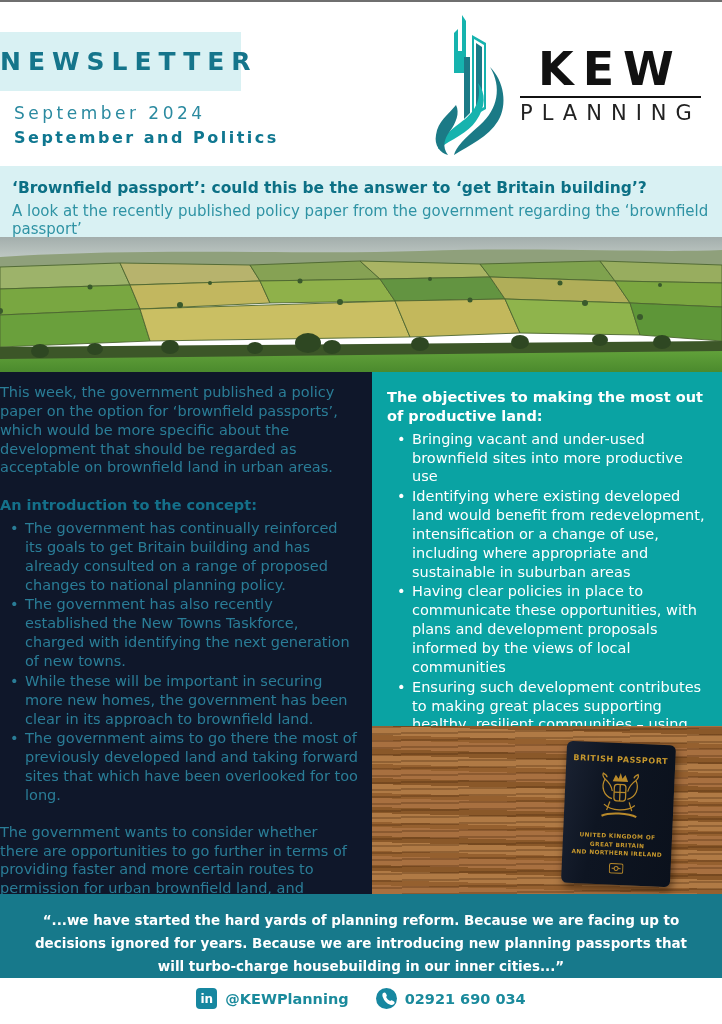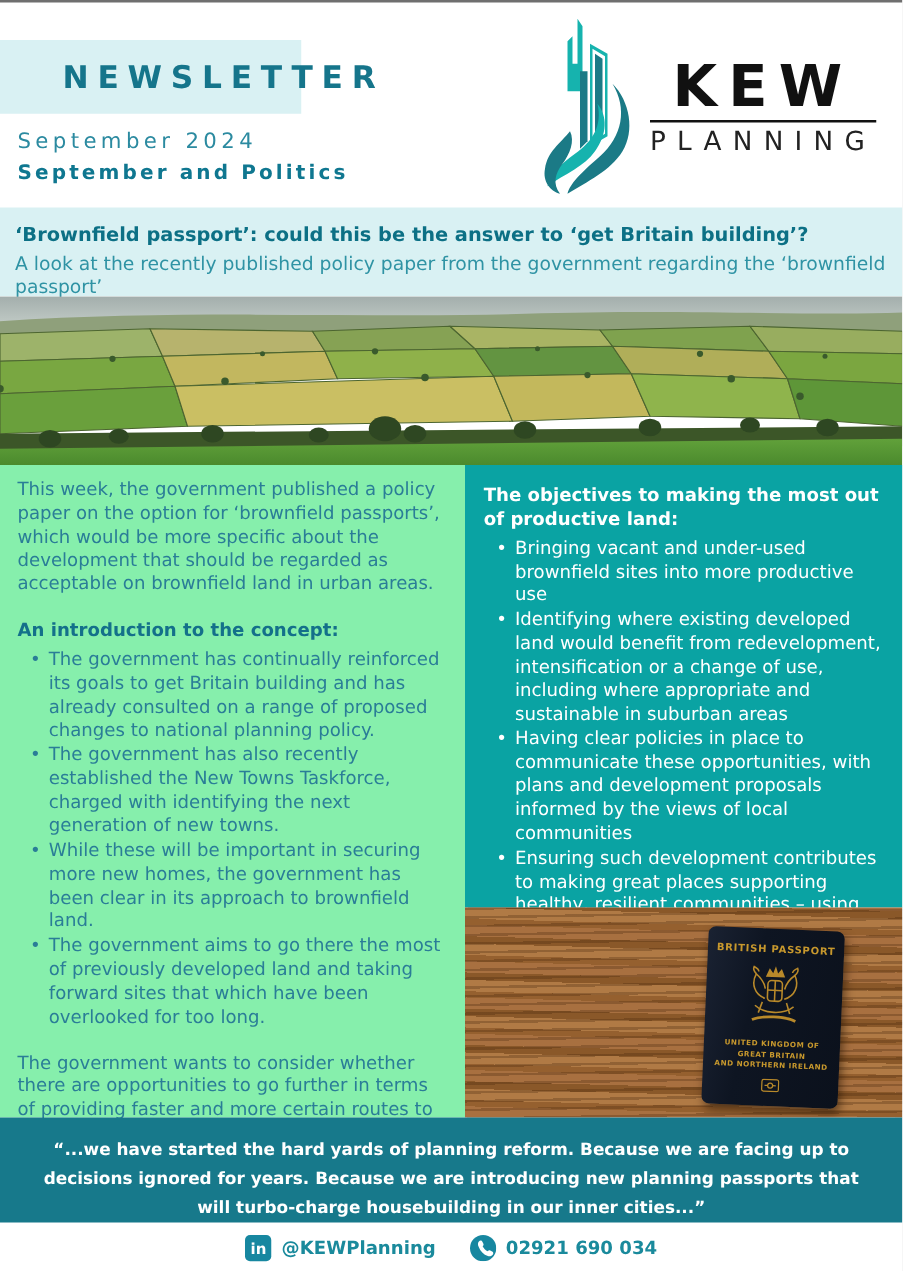--- a/index.html
+++ b/index.html
@@ -3,21 +3,21 @@
 <meta charset="utf-8">
 <style>
   * { margin:0; padding:0; box-sizing:border-box; }
   body { background:#e8e8e8; font-family:"DejaVu Sans", sans-serif; }
   .page{ position:relative; width:722px; height:1024px; margin:0 auto; background:#ffffff; overflow:hidden; }
 
   .top-strip{ position:absolute; left:0; top:0; width:722px; height:2px; background:#6f6f6f; }
 
   
   .newsletter-box{ position:absolute; left:0; top:32px; width:241px; height:59px; background:#d9f1f3;
-    display:flex; align-items:center; padding-left:50px; }
+    display:flex; align-items:center; }
   .newsletter-box span{ color:#15758b; font-weight:700; font-size:25px; letter-spacing:7px; }
   .date-line{ position:absolute; left:14px; top:103px; color:#2b8aa0; font-size:17px; letter-spacing:3.5px; }
   .topic-line{ position:absolute; left:14px; top:128px; color:#0f7790; font-size:16px; font-weight:700; letter-spacing:2.5px; }
 
   .logo{ position:absolute; left:428px; top:10px; width:284px; height:150px; display:flex; align-items:center; }
   .logo-icon{ width:86px; height:144px; flex:0 0 auto; }
   .logo-text{ margin-left:6px; text-align:center; }
   .logo-name{ color:#111; font-weight:700; font-size:46px; letter-spacing:9px; line-height:1.05; white-space:nowrap; }
   .logo-rule{ height:2px; background:#111; margin:2px 0 3px 0; }
   .logo-sub{ color:#222; font-size:21px; letter-spacing:9px; white-space:nowrap; }
@@ -25,22 +25,22 @@
   
   .banner{ position:absolute; left:0; top:166px; width:722px; height:71px; background:#d9f1f3; padding:13px 12px 0 12px; }
   .banner-title{ color:#0c7085; font-weight:700; font-size:15.5px; margin-bottom:5px; }
   .banner-sub{ color:#2f93a4; font-size:15px; }
 
   
   .photo{ position:absolute; left:0; top:237px; width:722px; height:135px; overflow:hidden; }
   .photo svg{ display:block; width:100%; height:100%; }
 
   
-  .left-col{ position:absolute; left:0; top:372px; width:372px; height:522px; background:#86efac;
-    padding:11px 13px 0 14px; color:#2a7d97; font-size:14.5px; line-height:1.3; }
+  .left-col{ position:absolute; left:0; top:372px; width:372px; height:522px; background:#0f172a;
+    padding:11px 13px 0 0; color:#2a7d97; font-size:14.5px; line-height:1.3; }
   .left-col p.intro{ margin-bottom:19px; }
   .left-col h3{ color:#14708a; font-size:14.5px; font-weight:700; margin-bottom:4px; }
   .left-col p.closing{ margin-top:18px; }
 
   ul.bullets{ list-style:none; }
   ul.bullets li{ position:relative; padding-left:17px; margin-left:8px; margin-bottom:1px; }
   ul.bullets li::before{ content:"•"; position:absolute; left:2px; top:0; }
 
   .right-col{ position:absolute; left:372px; top:372px; width:350px; height:354px; background:#0aa3a3;
     padding:16px 13px 0 15px; color:#ffffff; font-size:14.5px; line-height:1.3; }

